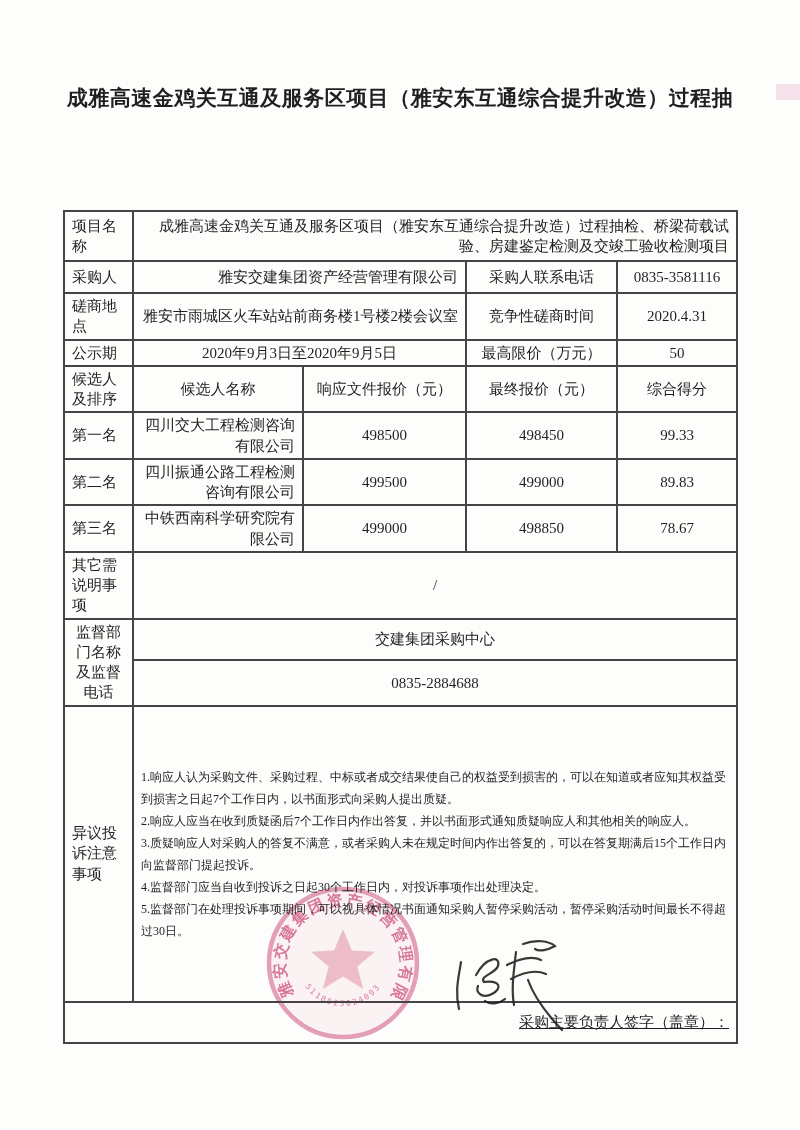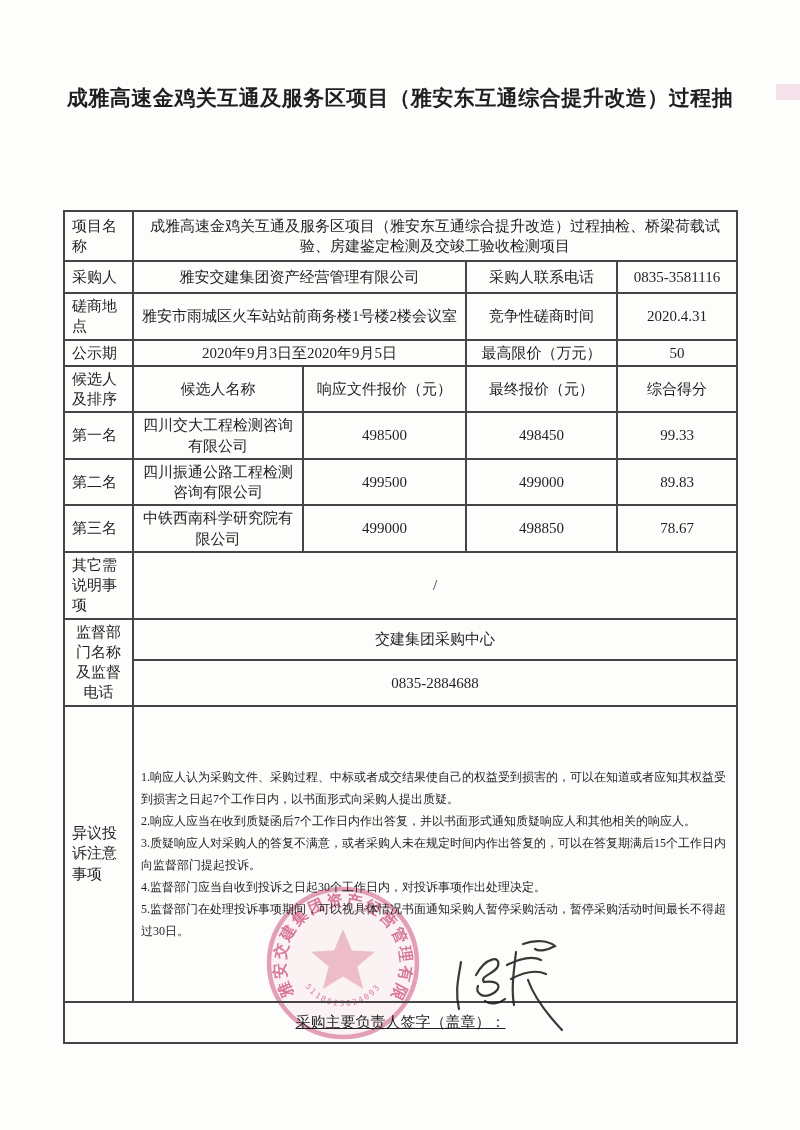--- a/index.html
+++ b/index.html
@@ -35,21 +35,21 @@
   table.main td{
     border:2px solid #454545;
     font-size:15px;
     line-height:1.35;
     padding:2px 7px;
     vertical-align:middle;
     word-break:break-all;
   }
   td.lbl{padding-left:5px;padding-right:2px;}
   td.ctr{text-align:center;}
-  td.lft{text-align:center;border-radius:15px;}
+  td.lft{text-align:right;border-radius:15px;}
   .h50{height:50px}.h44{height:32px}.h38{height:38px}.h25{height:25px}
   .h36{height:36px}.h39{height:39px}.h40{height:40px}.h43{height:43px}
   .h42{height:42px}.h296{height:296px}.h41{height:41px}
   td.objection-cell{
     vertical-align:top;
     padding:66px 10px 8px 12px;
   }
   td.objection-cell p{margin:0;line-height:22px;font-size:12px;}
   td.sign-cell{padding-left:8px;font-size:15px;text-decoration:underline;}
   .seal-svg{position:absolute;left:262px;top:798px;z-index:1;}

